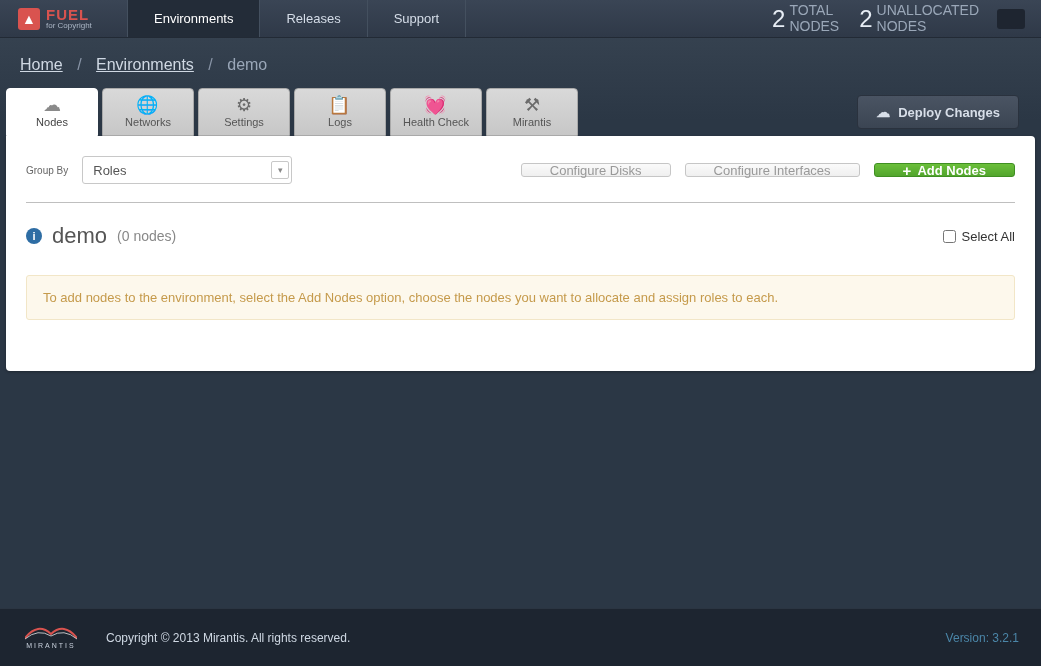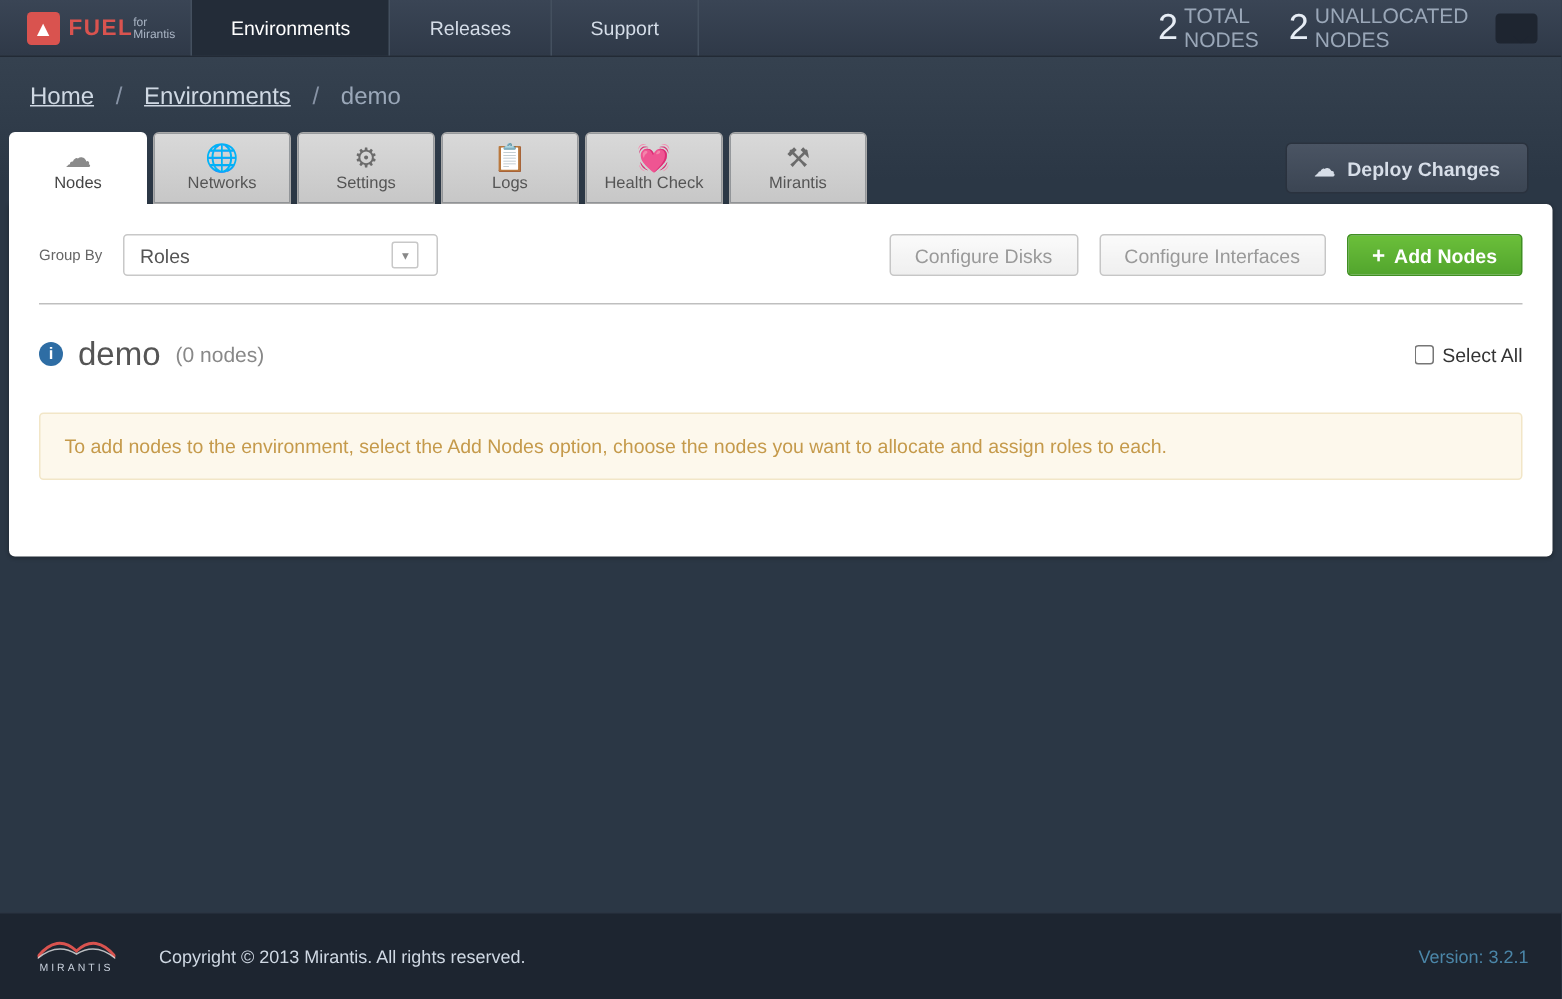--- a/index.html
+++ b/index.html
@@ -19,21 +19,21 @@
   }
   .logo {
     width: 128px;
     display: flex;
     align-items: center;
     padding-left: 18px;
     gap: 6px;
     border-right: 1px solid #44505f;
   }
   .logo-badge { width: 22px; height: 22px; background: #d9534f; border-radius: 3px; display:flex;align-items:center;justify-content:center;color:#fff;font-weight:bold;font-size:14px;}
-  .logo-text { display:flex;flex-direction:row;line-height:1;}
+  .logo-text { display:flex;flex-direction:column;line-height:1;}
   .logo-fuel { color:#d9534f; font-weight:bold; font-size:15px; letter-spacing:1px;}
   .logo-sub { color:#aab5c5; font-size:8px; }
   .nav-item {
     padding: 0 26px;
     display: flex; align-items: center;
     color: #d5dde8; font-size: 13px;
     border-right: 1px solid #44505f;
     cursor: pointer;
   }
   .nav-item.active { background: #232c38; color:#fff;}
@@ -75,27 +75,27 @@
   
   .panel {
     background:#fff; margin:0 6px 0 6px; border-radius:0 4px 4px 4px;
     min-height:235px; padding:20px 20px 30px; color:#444;
     box-shadow:0 1px 3px rgba(0,0,0,.3);
   }
   .controls{display:flex;align-items:center;gap:14px;}
   .group-label{font-size:10px;color:#666;}
   .select{
     width:210px;height:28px;background:#fff;border:1px solid #c8c8c8;border-radius:3px;
-    display:flex;align-items:center;justify-content:space-between;padding:0 12px 0 10px;
+    display:flex;align-items:center;justify-content:space-between;padding:0 2px 0 10px;
     font-size:13px;color:#555;cursor:pointer;
   }
   .select .caret-box{width:18px;height:18px;border:1px solid #c8c8c8;display:flex;align-items:center;justify-content:center;font-size:9px;color:#888;border-radius:2px;}
   .controls-spacer{flex:1;}
   .btn{
-    height:28px;padding:0 16px;border:1px solid #bdbdbd;border-radius:3px;background:linear-gradient(#fafafa,#ededed);
+    height:14px;padding:0 28px;border:1px solid #bdbdbd;border-radius:3px;background:linear-gradient(#fafafa,#ededed);
     color:#888;font-size:13px;cursor:pointer;display:flex;align-items:center;gap:6px;
   }
   .btn[disabled]{opacity:.85;cursor:default;}
   .btn-green{background:linear-gradient(#6bbf3a,#52a52d);border-color:#3f8f22;color:#fff;font-weight:bold;}
   .btn-green .plus{font-size:15px;font-weight:bold;}
   .divider{height:1px;background:#bfbfbf;margin:18px 0 20px;}
   .env-row{display:flex;align-items:center;gap:10px;}
   .info-icon{width:16px;height:16px;border-radius:50%;background:#2e6da4;color:#fff;font-size:11px;font-weight:bold;display:flex;align-items:center;justify-content:center;cursor:pointer;}
   .env-name{font-size:22px;color:#555;}
   .env-count{font-size:14px;color:#888;}
@@ -119,21 +119,21 @@
   .version{color:#4b86a8;font-size:12px;}
 </style>
 </head>
 <body>
 
 <div class="topbar">
   <div class="logo">
     <div class="logo-badge">▲</div>
     <div class="logo-text">
       <span class="logo-fuel">FUEL</span>
-      <span class="logo-sub">for Mirantis</span>
+      <span class="logo-sub">for Copyright</span>
     </div>
   </div>
   <div class="nav-item active">
       <span>Environments</span>
     </div>
   <div class="nav-item">
       <span>Releases</span>
     </div>
   <div class="nav-item">
       <span>Support</span>

